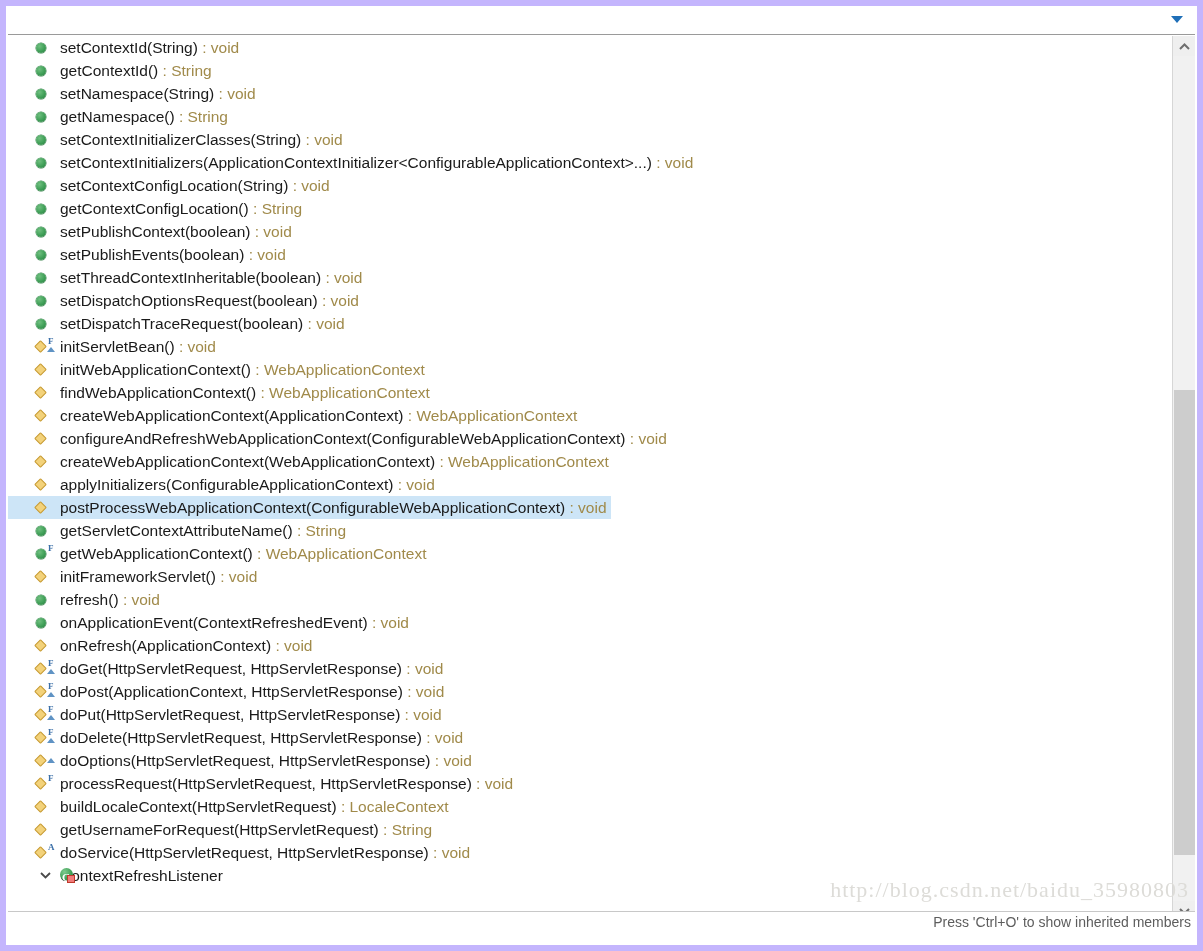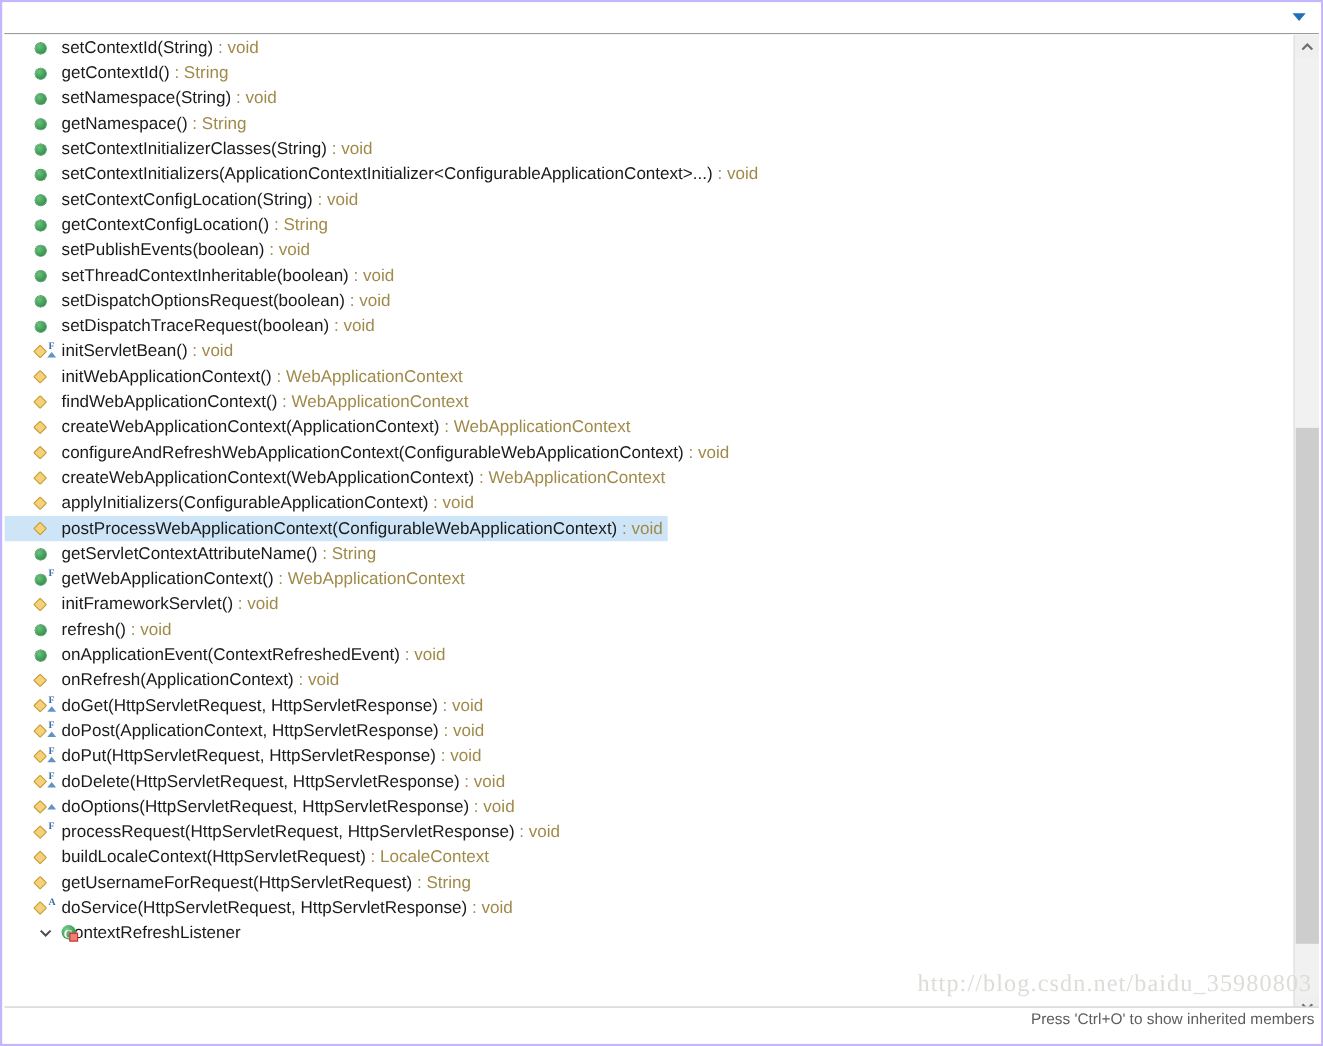--- a/index.html
+++ b/index.html
@@ -5,21 +5,21 @@
   html, body {
     margin: 0;
     padding: 0;
     background: #ffffff;
   }
   #app {
     position: relative;
     width: 1203px;
     height: 951px;
     background: #ffffff;
-    border: 2px solid #c4b5fd;
+    border: 6px solid #c4b5fd;
     box-sizing: border-box;
     font-family: "Liberation Sans", sans-serif;
     overflow: hidden;
     text-decoration: underline;
   }
 
   
   .toolbar {
     position: absolute;
     left: 2px;
@@ -262,20 +262,21 @@
 
   <div class="tree" id="tree">
       <div class="row"><span class="vicon pub"></span><span class="label">setContextId(String)</span><span class="sep"> : </span><span class="rettype">void</span></div>
       <div class="row"><span class="vicon pub"></span><span class="label">getContextId()</span><span class="sep"> : </span><span class="rettype">String</span></div>
       <div class="row"><span class="vicon pub"></span><span class="label">setNamespace(String)</span><span class="sep"> : </span><span class="rettype">void</span></div>
       <div class="row"><span class="vicon pub"></span><span class="label">getNamespace()</span><span class="sep"> : </span><span class="rettype">String</span></div>
       <div class="row"><span class="vicon pub"></span><span class="label">setContextInitializerClasses(String)</span><span class="sep"> : </span><span class="rettype">void</span></div>
       <div class="row"><span class="vicon pub"></span><span class="label">setContextInitializers(ApplicationContextInitializer&lt;ConfigurableApplicationContext&gt;...)</span><span class="sep"> : </span><span class="rettype">void</span></div>
       <div class="row"><span class="vicon pub"></span><span class="label">setContextConfigLocation(String)</span><span class="sep"> : </span><span class="rettype">void</span></div>
       <div class="row"><span class="vicon pub"></span><span class="label">getContextConfigLocation()</span><span class="sep"> : </span><span class="rettype">String</span></div>
+      <div class="row"><span class="vicon pub"></span><span class="label">setPublishContext(boolean)</span><span class="sep"> : </span><span class="rettype">void</span></div>
       <div class="row"><span class="vicon pub"></span><span class="label">setPublishEvents(boolean)</span><span class="sep"> : </span><span class="rettype">void</span></div>
       <div class="row"><span class="vicon pub"></span><span class="label">setThreadContextInheritable(boolean)</span><span class="sep"> : </span><span class="rettype">void</span></div>
       <div class="row"><span class="vicon pub"></span><span class="label">setDispatchOptionsRequest(boolean)</span><span class="sep"> : </span><span class="rettype">void</span></div>
       <div class="row"><span class="vicon pub"></span><span class="label">setDispatchTraceRequest(boolean)</span><span class="sep"> : </span><span class="rettype">void</span></div>
       <div class="row"><span class="vicon prot"></span><span class="badge">F</span><span class="tri"></span><span class="label">initServletBean()</span><span class="sep"> : </span><span class="rettype">void</span></div>
       <div class="row"><span class="vicon prot"></span><span class="label">initWebApplicationContext()</span><span class="sep"> : </span><span class="rettype">WebApplicationContext</span></div>
       <div class="row"><span class="vicon prot"></span><span class="label">findWebApplicationContext()</span><span class="sep"> : </span><span class="rettype">WebApplicationContext</span></div>
       <div class="row"><span class="vicon prot"></span><span class="label">createWebApplicationContext(ApplicationContext)</span><span class="sep"> : </span><span class="rettype">WebApplicationContext</span></div>
       <div class="row"><span class="vicon prot"></span><span class="label">configureAndRefreshWebApplicationContext(ConfigurableWebApplicationContext)</span><span class="sep"> : </span><span class="rettype">void</span></div>
       <div class="row"><span class="vicon prot"></span><span class="label">createWebApplicationContext(WebApplicationContext)</span><span class="sep"> : </span><span class="rettype">WebApplicationContext</span></div>

